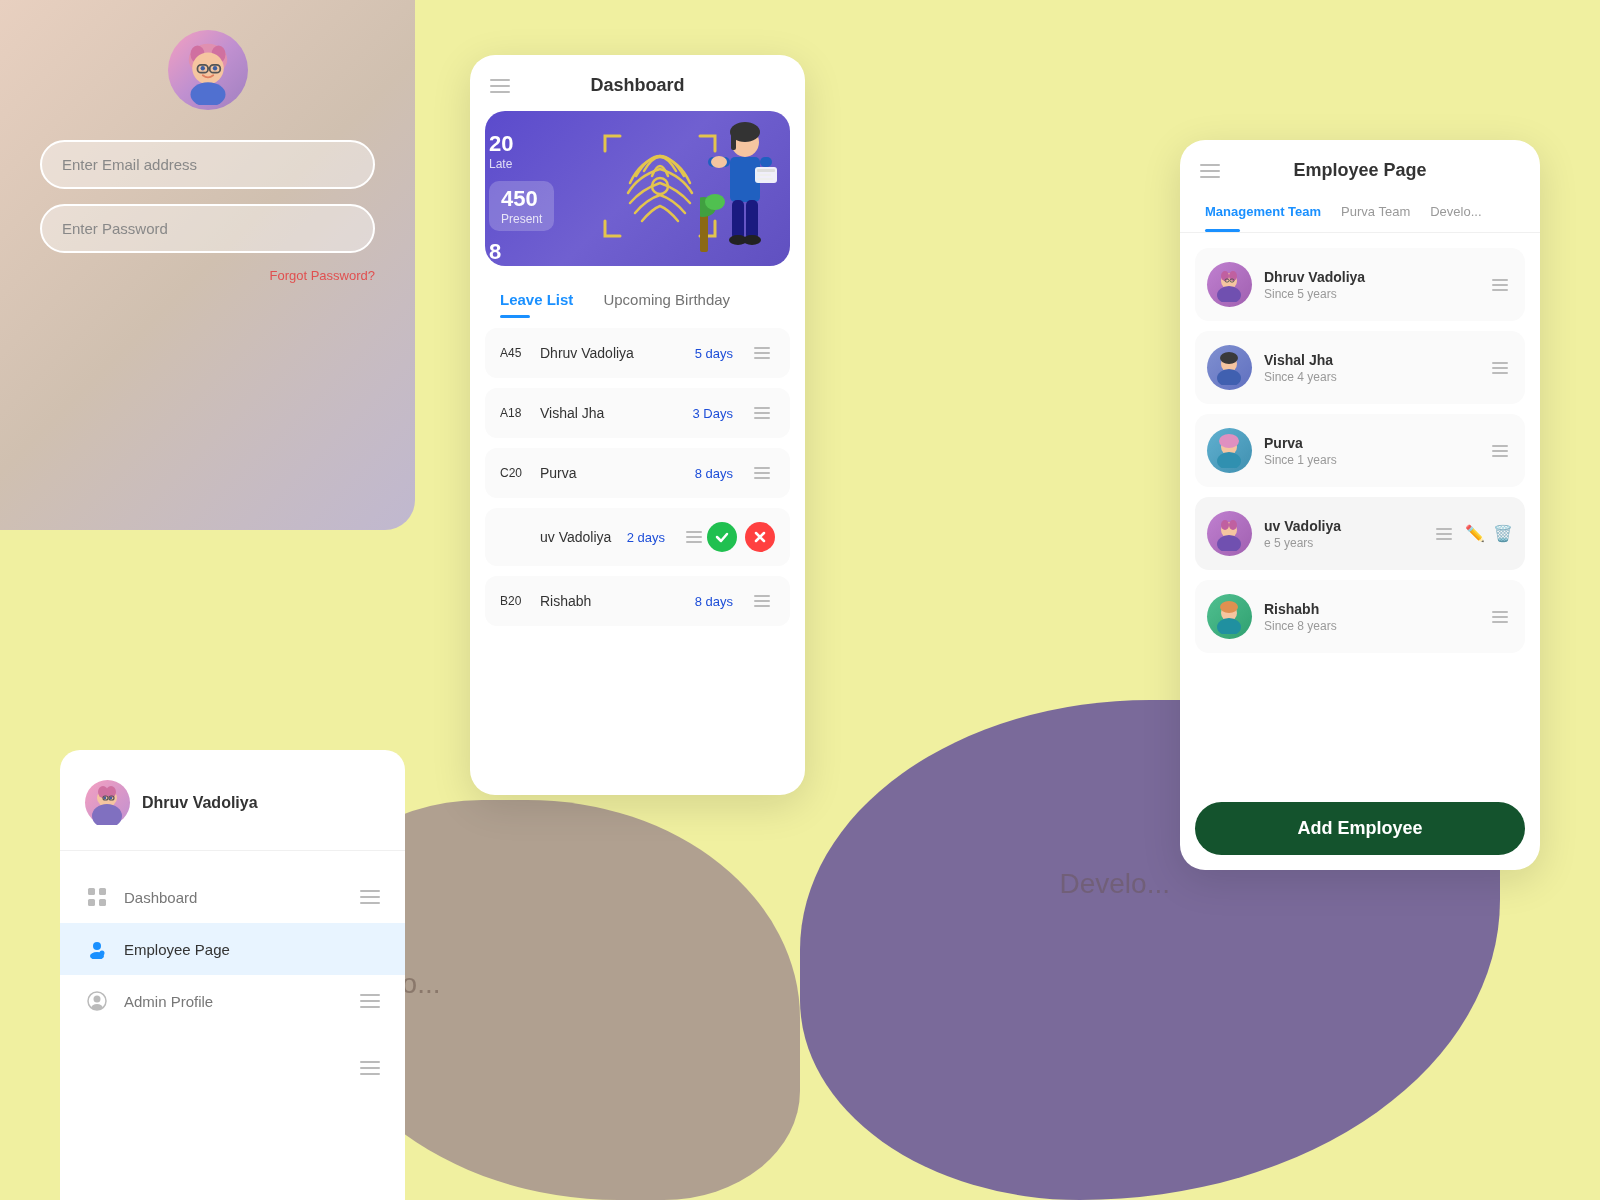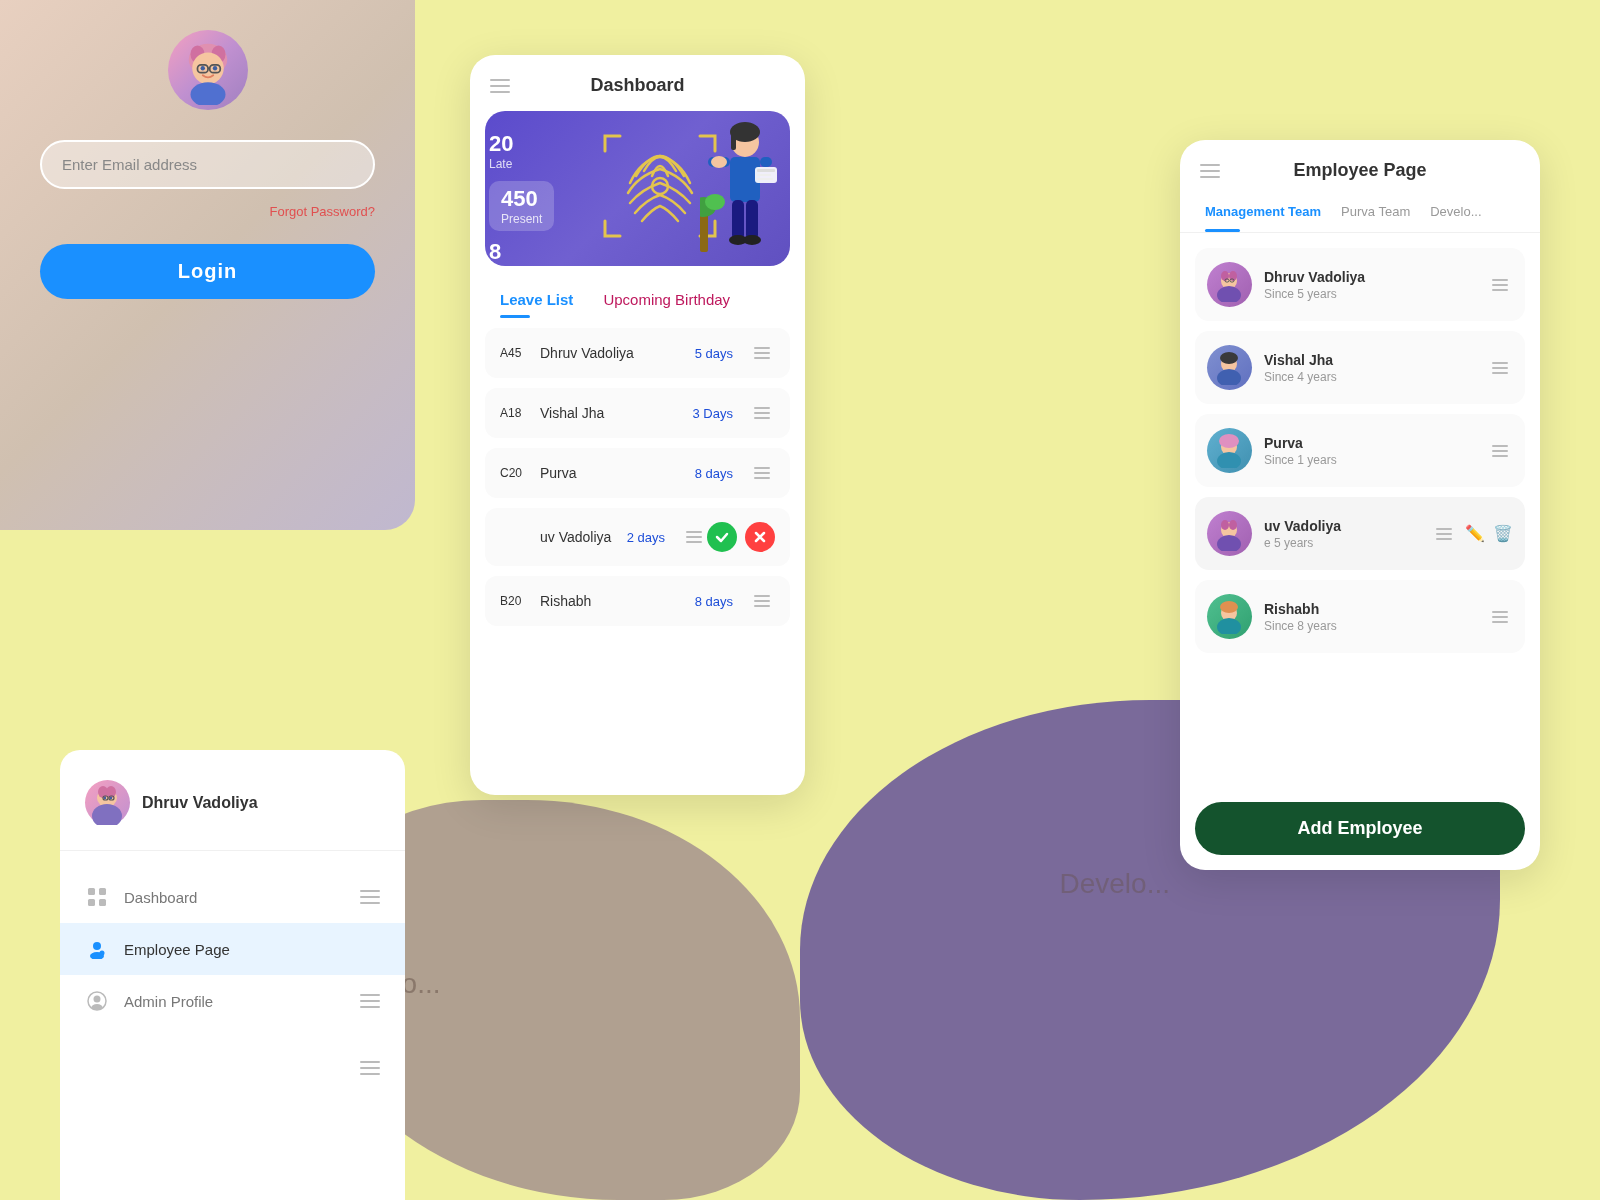--- a/index.html
+++ b/index.html
@@ -250,21 +250,21 @@
     }
     
     .dash-tabs {
       display: flex;
       padding: 0 15px;
       margin-bottom: 5px;
     }
     .dash-tab {
       padding: 10px 15px;
       font-size: 15px;
-      color: #be185d;
+      color: #737373;
       cursor: pointer;
       position: relative;
     }
     .dash-tab.active {
       color: #1a90ff;
       font-weight: 600;
     }
     .dash-tab.active::after {
       content: '';
       position: absolute;
@@ -491,24 +491,24 @@
       <circle cx="34" cy="38" r="2.5" fill="#4060a0"></circle>
       <circle cx="48" cy="38" r="2.5" fill="#4060a0"></circle>
 
       <path d="M34 46 Q40 51 46 46" fill="none" stroke="#e08060" stroke-width="2" stroke-linecap="round"></path>
 
       <ellipse cx="40" cy="68" rx="20" ry="14" fill="#5070d0"></ellipse>
     </svg>
   </div>
 
   <input class="login-input" type="email" placeholder="Enter Email address" style="">
+  <input class="login-input" type="password" placeholder="Enter Password" style="">
 
   <span class="forgot-password">Forgot Password?</span>
 
-  <button class="login-button">Login</button>
 </div>
 
 <div class="sidebar-panel">
   <div class="sidebar-user">
     <div class="sidebar-avatar">
       <svg viewBox="0 0 45 45" xmlns="http://www.w3.org/2000/svg" width="45" height="45">
         <ellipse cx="22" cy="18" rx="10" ry="9" fill="#f5c5a0"></ellipse>
         <ellipse cx="22" cy="36" rx="15" ry="12" fill="#8070c0"></ellipse>
         <ellipse cx="18" cy="12" rx="5" ry="6" fill="#d070a0"></ellipse>
         <ellipse cx="26" cy="12" rx="5" ry="6" fill="#d070a0"></ellipse>

